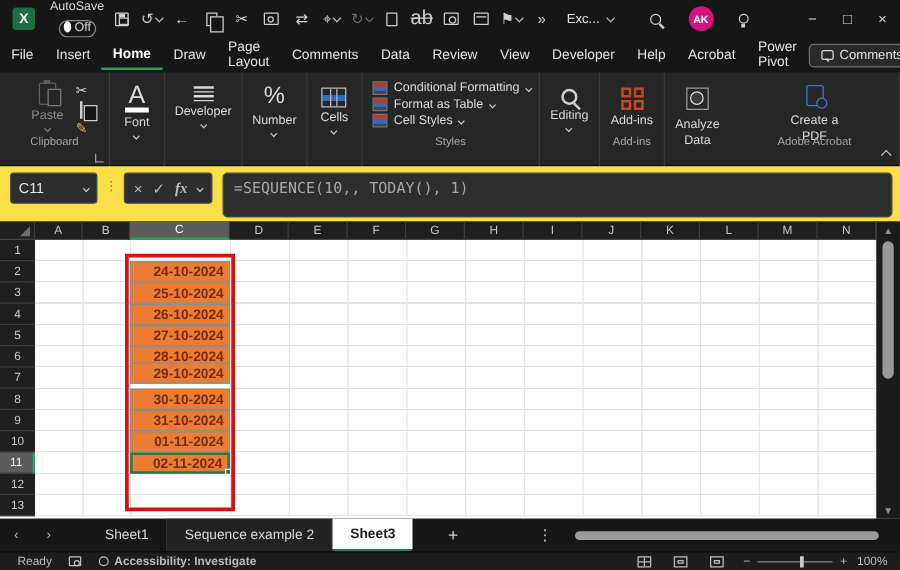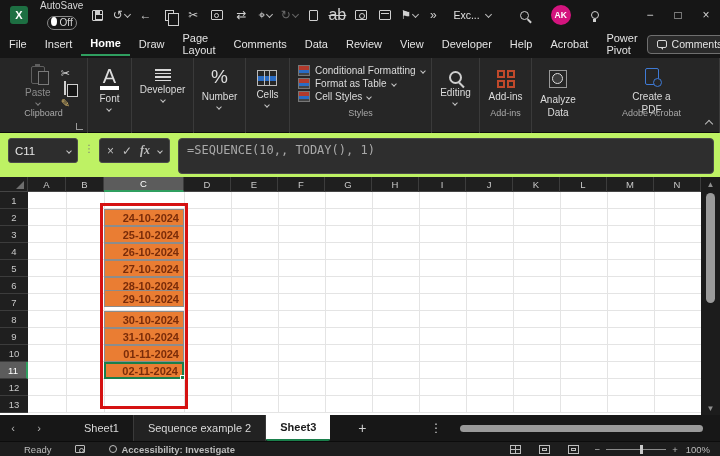--- a/index.html
+++ b/index.html
@@ -96,21 +96,21 @@
   .pdf-i { width:14px; height:17px; border:1.5px solid #3f7bd6; border-radius:2px; position:relative; margin-top:5px; }
   .pdf-i:after { content:""; position:absolute; right:-4px; bottom:-3px; width:7px; height:7px;
     border:1.5px solid #3f7bd6; border-radius:50%; background:#262626; }
   .two-line { text-align:center; line-height:1.25; font-size:10px; margin-top:3px; }
   .collapse-chev { position:absolute; right:8px; bottom:6px; width:6px; height:6px;
     border-left:1.5px solid #bbb; border-top:1.5px solid #bbb; transform:rotate(45deg); }
   .launcher { position:absolute; right:4px; bottom:3px; width:7px; height:7px;
     border-left:1px solid #9a9a9a; border-bottom:1px solid #9a9a9a; }
 
   
-  #formulabar { position:absolute; left:0; top:133px; width:720px; height:44px; background:#bef264;
+  #formulabar { position:absolute; left:0; top:133px; width:720px; height:44px; background:#fde047;
     display:flex; align-items:flex-start; }
   .namebox { margin:5px 0 0 8px; width:70px; height:25px; background:#2d2d2d; border:1px solid #4a4a4a;
     border-radius:3px; color:#e6e6e6; font-size:11.5px; display:flex; align-items:center; padding:0 6px; }
   .namebox .chev-d { margin-left:auto; }
   .fdots { color:#7c7c7c; font-size:10px; margin:10px 4px 0 6px; letter-spacing:1px; }
   .fbtns { margin-top:5px; height:25px; display:flex; align-items:center; gap:8px; color:#bdbdbd;
     background:#2d2d2d; border:1px solid #4a4a4a; border-radius:3px; padding:0 7px; font-size:12px; }
   .fx { font-style:italic; font-family:"Liberation Serif", serif; font-weight:bold; }
   .finput { margin:5px 6px 0 8px; flex:1; height:36px; background:#2e2e2e; border:1px solid #4a4a4a;
     border-radius:4px; color:#a8a8a8; font-family:"DejaVu Sans Mono", monospace; font-size:12px;
@@ -155,21 +155,21 @@
   .stab.raised { background:#222; }
   .stab.active { background:#fff; color:#1a1a1a; font-weight:bold; border-right:none;
     border-bottom:2.5px solid #1a7f4b; border-radius:0 0 2px 2px; }
   .tab-plus { margin-left:28px; color:#cfcfcf; font-size:14px; }
   .hthumb { position:absolute; left:460px; top:10px; width:243px; height:7px; background:#9a9a9a; border-radius:4px; }
   .tab-more { position:absolute; left:430px; color:#cfcfcf; font-size:12px; }
 
   
   #statusbar { position:absolute; left:0; top:441px; width:720px; height:15px; background:#1d1d1d;
     border-top:1px solid #0c0c0c; display:flex; align-items:center; color:#bdbdbd; font-size:9.5px; }
-  .sb-item { margin-left:24px; display:flex; align-items:center; gap:4px; }
+  .sb-item { margin-left:14px; display:flex; align-items:center; gap:4px; }
   .rec-i { width:10px; height:8px; border:1px solid #bdbdbd; border-radius:1px; position:relative; }
   .rec-i:after { content:""; position:absolute; left:3px; top:2px; width:3px; height:3px;
     border-radius:50%; border:1px solid #bdbdbd; }
   .acc-i { width:8px; height:8px; border:1px solid #bdbdbd; border-radius:50%; }
   .view-i { width:11px; height:9px; border:1px solid #bdbdbd; margin-left:18px; position:relative; }
   .view-i.grid { background:
     linear-gradient(#bdbdbd 0 0) 50% 0/1px 100% no-repeat,
     linear-gradient(#bdbdbd 0 0) 0 50%/100% 1px no-repeat; }
   .view-i.pl:after { content:""; position:absolute; left:2px; top:2px; right:2px; bottom:2px; border:1px solid #bdbdbd; }
   .zoomctrl { display:flex; align-items:center; margin-left:16px; gap:6px; }

